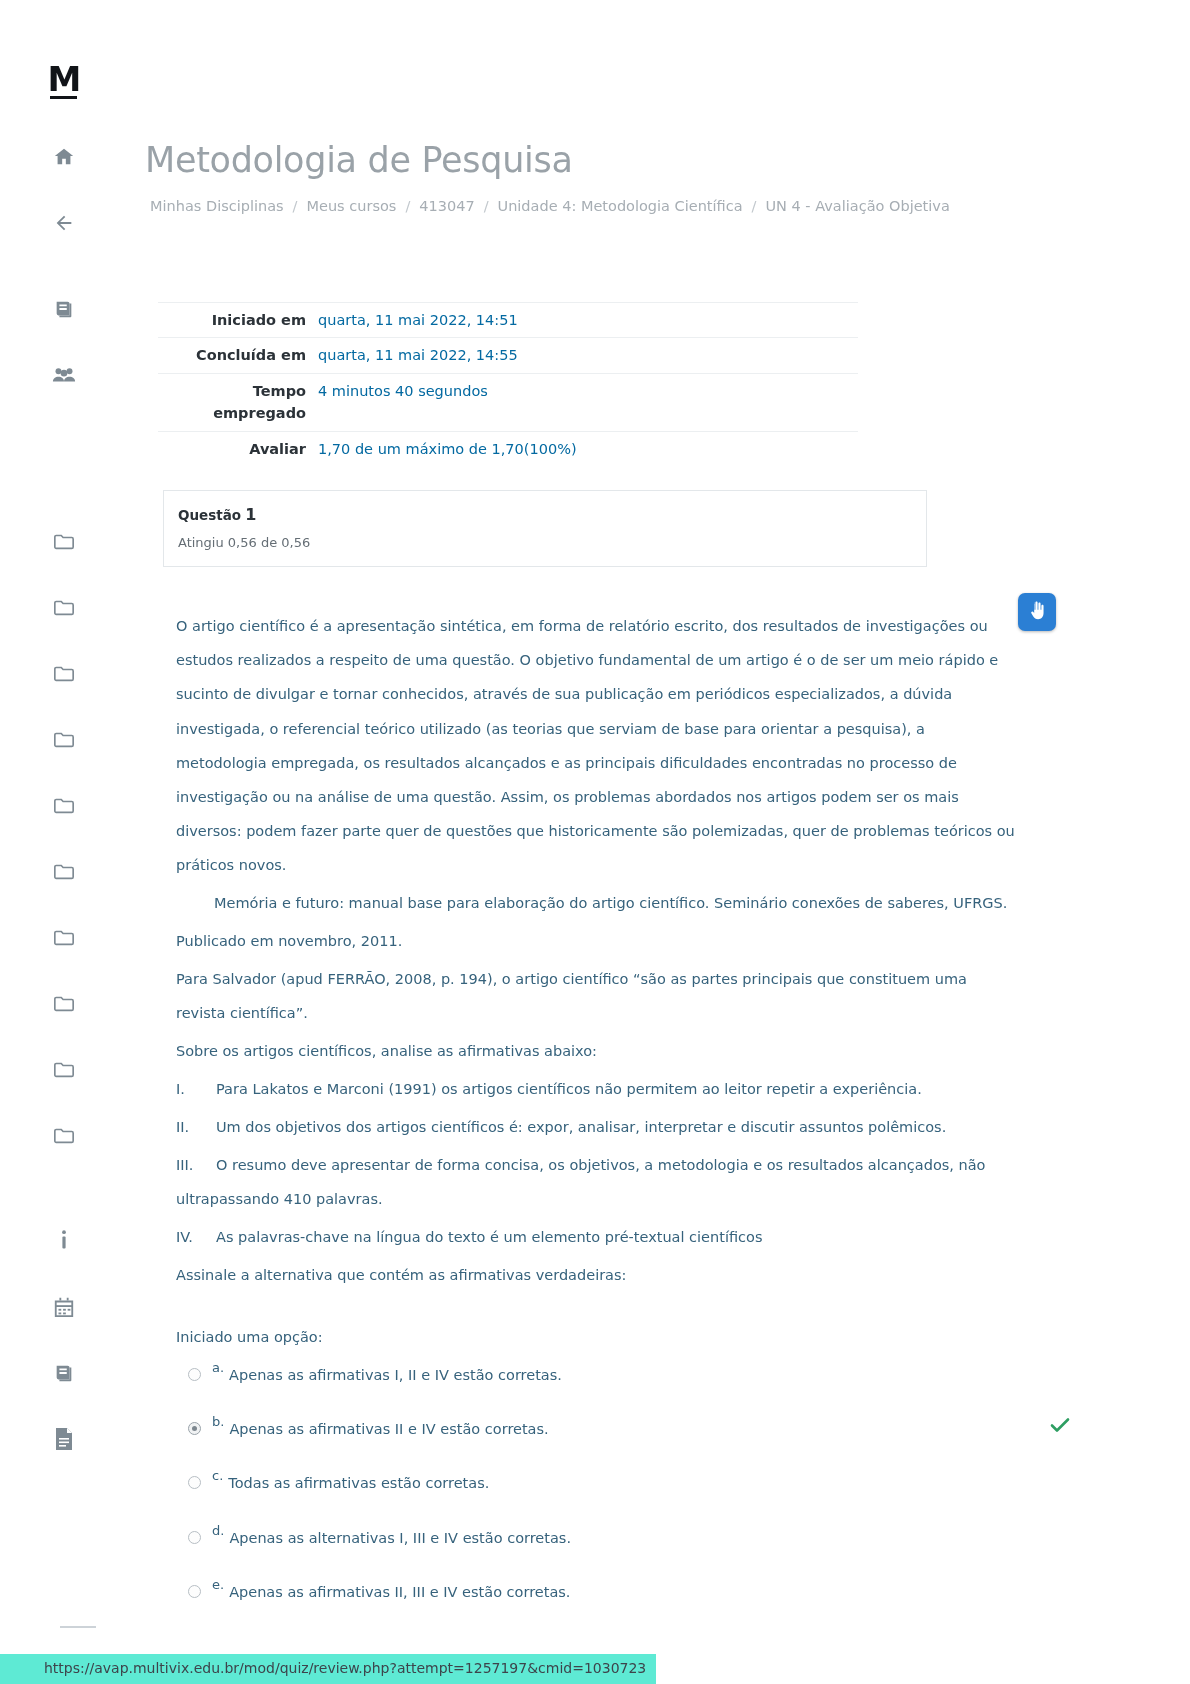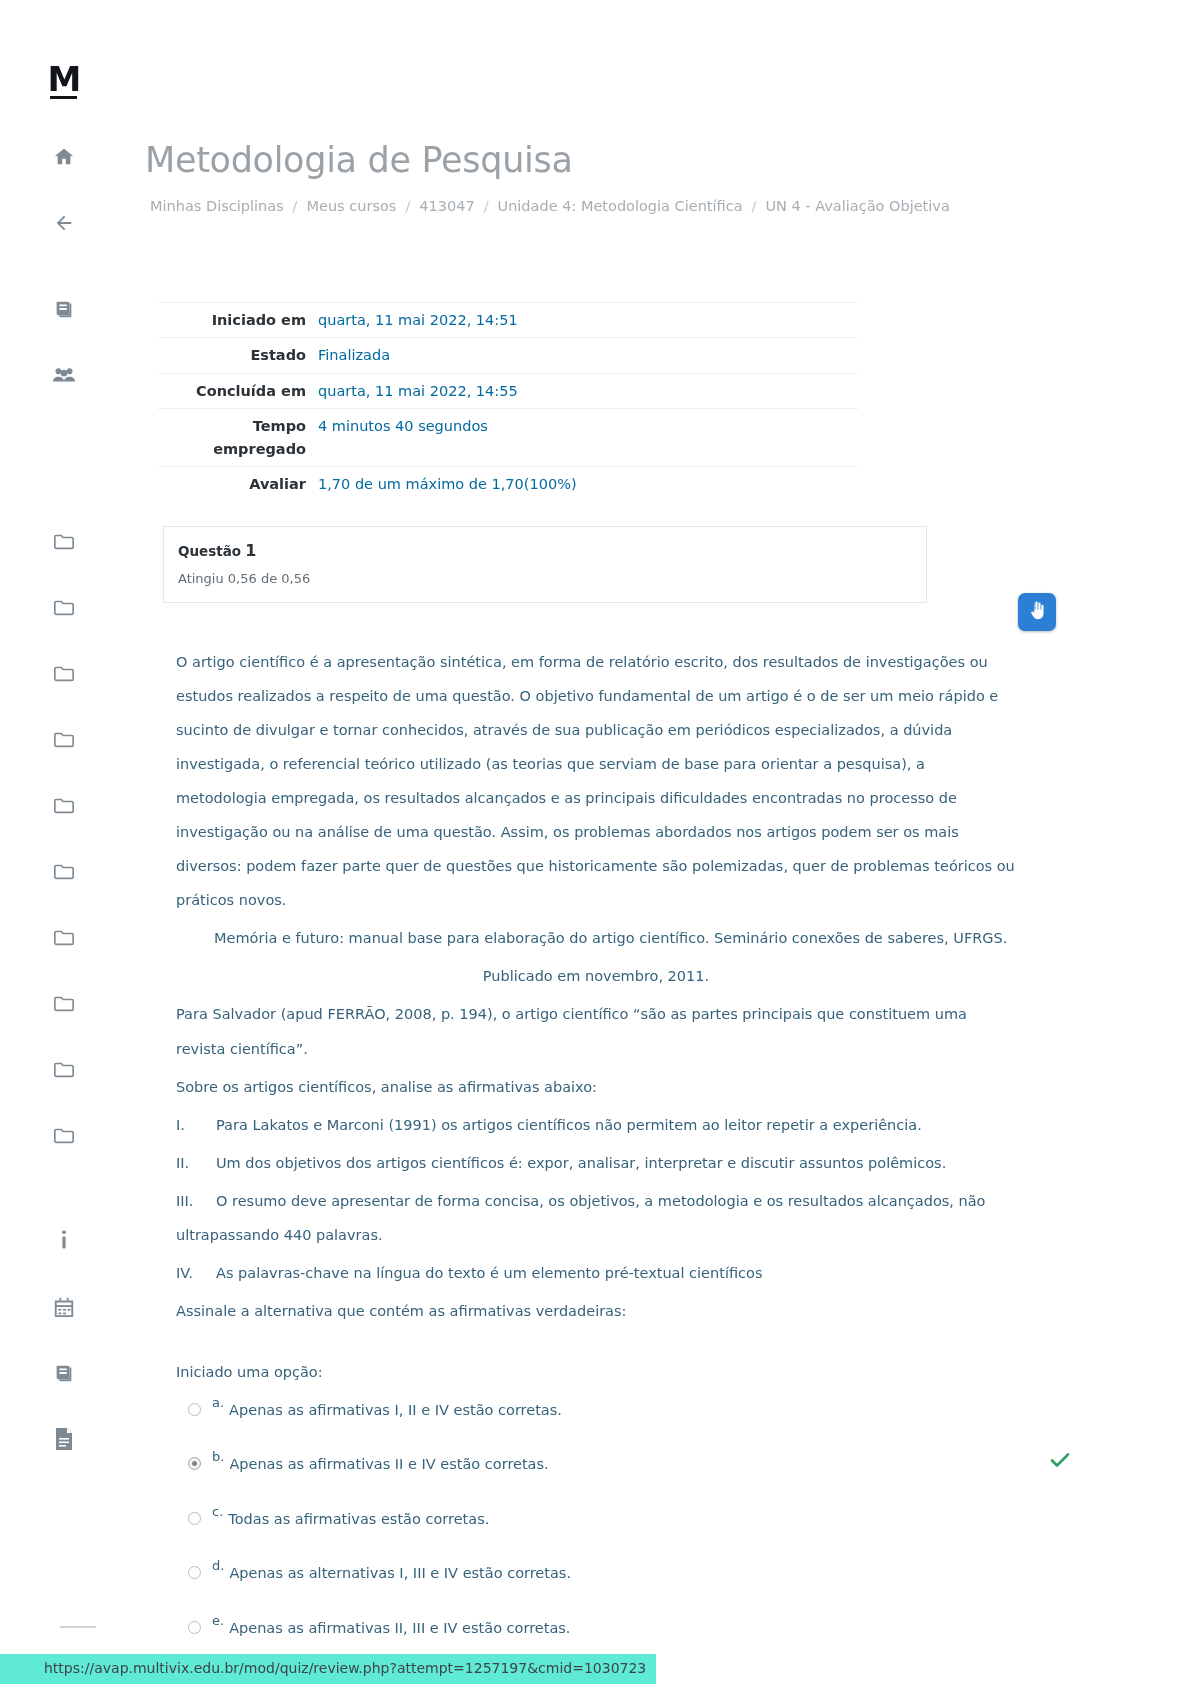--- a/index.html
+++ b/index.html
@@ -110,21 +110,21 @@
   .qbody {
     margin: 42px 0 0 48px;
     width: 840px;
     color: #36627c;
     font-size: 14.5px;
     line-height: 2.35;
     font-family: "DejaVu Sans", sans-serif;
   }
   .qbody p { margin: 0 0 4px 0; }
   .qbody .src1 { text-indent: 38px; }
-  .qbody .src2 { text-align: center; }
+  .qbody .src2 { text-align: left; }
   .roman { display: block; }
   .roman .rn { display:inline-block; min-width: 40px; }
 
   
   .choose { margin: 36px 0 0 48px; color:#36627c; font-size:14.5px; font-family:"DejaVu Sans", sans-serif;}
   .options { margin: 14px 0 0 60px; width: 830px; }
   .opt {
     display: flex; align-items: flex-start;
     margin-bottom: 29px;
     position: relative;
@@ -360,24 +360,20 @@
     <span class="crumb">Unidade 4: Metodologia Científica</span>
     <span class="sep">/</span>
     <span class="crumb">UN 4 - Avaliação Objetiva</span>
   </nav>
 
   <table class="info-table">
     <tbody>
         <tr>
       <th>Iniciado em</th>
       <td>quarta, 11 mai 2022, 14:51</td>
-    </tr>
-    <tr>
-      <th>Estado</th>
-      <td>Finalizada</td>
     </tr>
     <tr>
       <th>Concluída em</th>
       <td>quarta, 11 mai 2022, 14:55</td>
     </tr>
     <tr>
       <th style="width:160px">Tempo empregado</th>
       <td>4 minutos 40 segundos</td>
     </tr>
     <tr>
@@ -401,21 +397,21 @@
     <p>Para Salvador (apud FERRÃO, 2008, p. 194), o artigo científico “são as partes principais que constituem uma revista científica”.</p>
     <p>Sobre os artigos científicos, analise as afirmativas abaixo:</p>
 
     <p class="roman">
       <span class="rn">I.</span><span>Para Lakatos e Marconi (1991) os artigos científicos não permitem ao leitor repetir a experiência.</span>
     </p>
     <p class="roman">
       <span class="rn">II.</span><span>Um dos objetivos dos artigos científicos é: expor, analisar, interpretar e discutir assuntos polêmicos.</span>
     </p>
     <p class="roman">
-      <span class="rn">III.</span><span>O resumo deve apresentar de forma concisa, os objetivos, a metodologia e os resultados alcançados, não ultrapassando 440 palavras.</span>
+      <span class="rn">III.</span><span>O resumo deve apresentar de forma concisa, os objetivos, a metodologia e os resultados alcançados, não ultrapassando 410 palavras.</span>
     </p>
     <p class="roman">
       <span class="rn">IV.</span><span>As palavras-chave na língua do texto é um elemento pré-textual científicos</span>
     </p>
 
     <p>Assinale a alternativa que contém as afirmativas verdadeiras:</p>
   </div>
 
   <div class="choose">Iniciado uma opção:</div>
 

